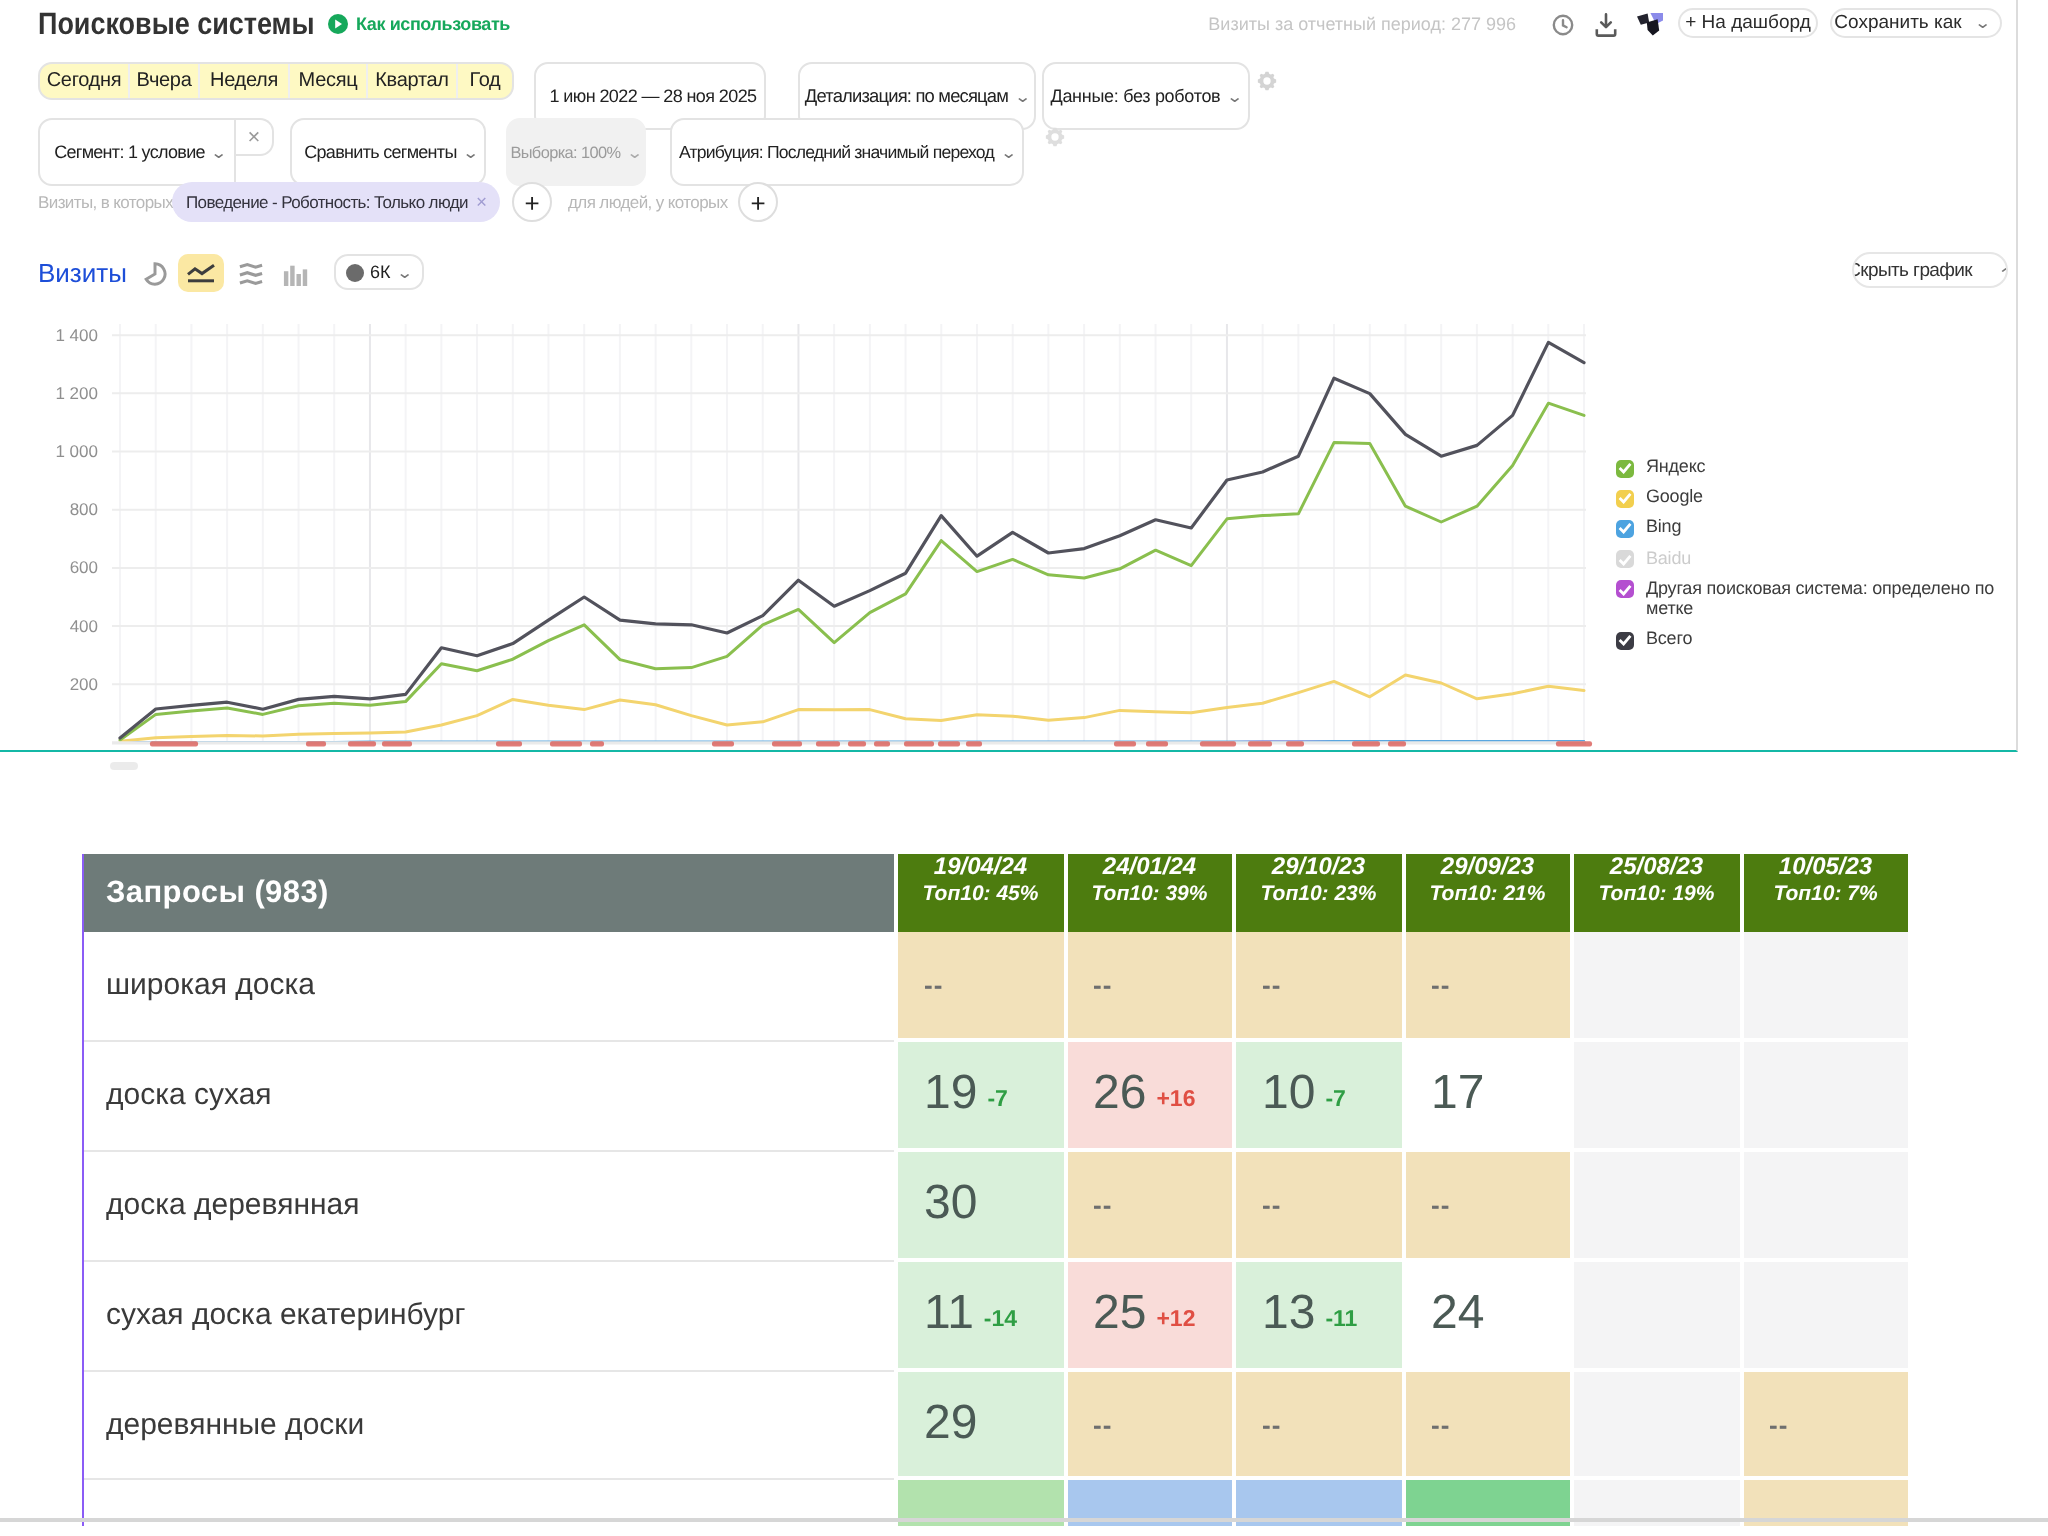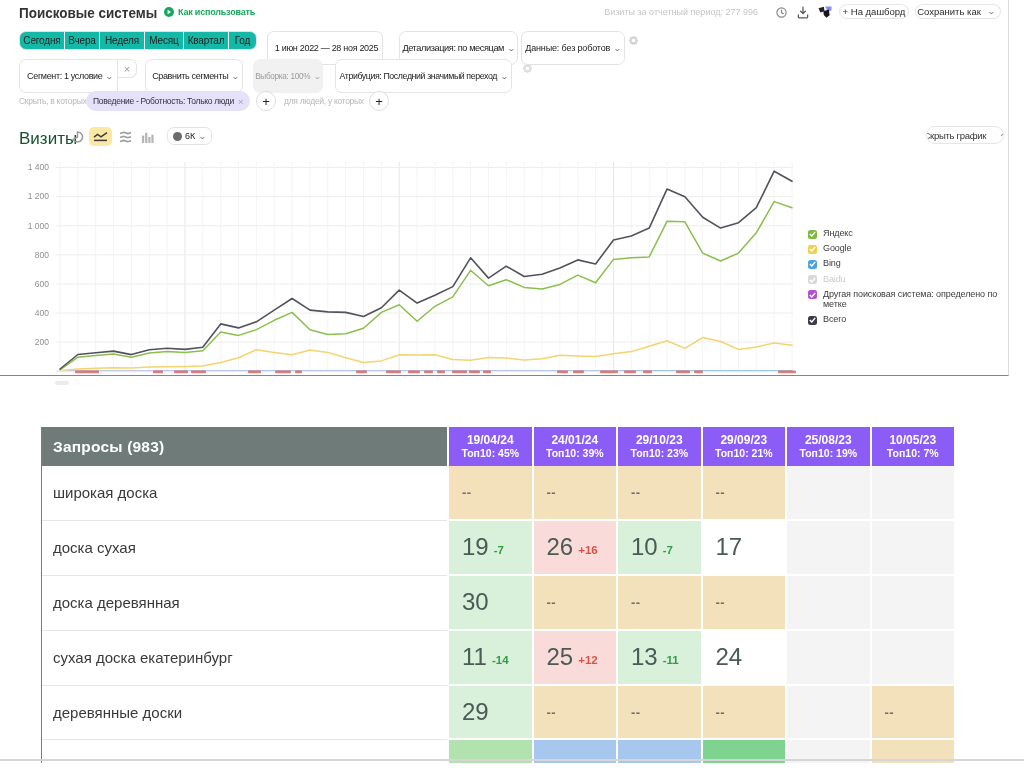--- a/index.html
+++ b/index.html
@@ -8,35 +8,35 @@
   .panel-top{position:absolute;left:0;top:0;width:1009px;height:376px;background:#fff;border-right:1px solid #dcdcdc;border-bottom:1px solid #14b8a6;box-sizing:border-box;}
   .report-title{position:absolute;left:19px;top:4px;font-size:15.5px;font-weight:bold;color:#333;transform:scaleX(.87);transform-origin:0 50%;white-space:nowrap;}
   .howto{position:absolute;left:164px;top:7px;display:flex;align-items:center;gap:4px;cursor:pointer;}
   .howto-circle{width:10px;height:10px;border-radius:50%;background:#16a85b;display:flex;align-items:center;justify-content:center;}
   .howto-circle svg{display:block;}
   .howto-label{font-size:9px;letter-spacing:-.2px;font-weight:bold;color:#16a85b;}
   .visits-note{position:absolute;right:250px;top:7px;font-size:9px;color:#c5c5c5;}
   .hdr-iconbtn{position:absolute;top:6px;width:14px;height:13px;display:flex;align-items:center;justify-content:center;cursor:pointer;}
   .hdr-btn{position:absolute;top:4px;height:15px;box-sizing:border-box;border:1px solid #e4e4e4;border-radius:8px;background:#fff;display:flex;align-items:center;justify-content:center;font-size:9.5px;color:#2b2b2b;cursor:pointer;}
   
-  .seg-group{position:absolute;left:19px;top:31px;height:19px;display:flex;border:1px solid #e3e3e3;border-radius:7px;background:#14b8a6;box-sizing:border-box;overflow:hidden;}
+  .seg-group{position:absolute;left:19px;top:31px;height:19px;display:flex;border:1px solid #e3e3e3;border-radius:7px;background:#fef9c3;box-sizing:border-box;overflow:hidden;}
   .seg{display:flex;align-items:center;justify-content:center;font-size:10px;letter-spacing:-.15px;color:#222;border-right:1px solid #efefef;padding:0 1px;cursor:pointer;box-sizing:border-box;}
   .seg:last-child{border-right:none;}
   .tb-btn{position:absolute;height:19px;box-sizing:border-box;border:1px solid #e3e3e3;border-radius:7px;background:#fff;display:flex;align-items:center;justify-content:center;gap:3px;font-size:10px;letter-spacing:-.15px;color:#222;cursor:pointer;padding:16px 4px;white-space:nowrap;overflow:hidden;}
   .tb-btn.grayed{background:#f1f1f1;border-color:#f1f1f1;color:#9b9b9b;}
   .chev{font-size:8px;color:#777;transform:scaleX(1.3);display:inline-block;margin-left:1px;}
   .gear{position:absolute;width:11px;height:11px;color:#d0d0d0;}
   .joined-x{position:absolute;top:59px;height:19px;box-sizing:border-box;border:1px solid #e3e3e3;border-left:none;border-radius:0 7px 7px 0;background:#fff;display:flex;align-items:center;justify-content:center;font-size:11px;color:#9a9a9a;cursor:pointer;}
   
   .muted-label{position:absolute;font-size:8.5px;letter-spacing:-.3px;color:#b8b8b8;white-space:nowrap;}
   .chip{position:absolute;left:86px;top:91px;height:20px;box-sizing:border-box;background:#e4e1f8;border-radius:10px;display:flex;align-items:center;padding:0 7px;gap:4px;font-size:8.5px;letter-spacing:-.3px;color:#33323d;cursor:pointer;white-space:nowrap;}
   .chip-x{color:#a09cd2;font-size:9.5px;}
   .plus-btn{position:absolute;width:20px;height:20px;border-radius:50%;border:1px solid #dedede;background:#fff;box-sizing:border-box;display:flex;align-items:center;justify-content:center;font-size:13px;color:#222;cursor:pointer;line-height:1;}
   
-  .metric-label{position:absolute;left:19px;top:129px;font-size:17px;font-weight:500;color:#14532d;}
+  .metric-label{position:absolute;left:19px;top:129px;font-size:13px;font-weight:500;color:#1d4ed8;}
   .chart-icon{position:absolute;top:131px;width:13px;height:12px;cursor:pointer;}
   .chart-icon-sel{position:absolute;left:89px;top:127px;width:23px;height:19px;background:#fbe8a3;border-radius:5px;display:flex;align-items:center;justify-content:center;cursor:pointer;}
   .groups-pill{position:absolute;left:167px;top:127px;height:18px;box-sizing:border-box;border:1px solid #e3e3e3;border-radius:7px;background:#fff;display:flex;align-items:center;padding:0 5px;gap:3px;font-size:9px;color:#222;cursor:pointer;}
   .groups-dot{width:9px;height:9px;border-radius:50%;background:#6b6b6b;position:relative;}
   .hide-chart{position:absolute;left:926px;top:126px;width:78px;height:18px;box-sizing:border-box;border:1px solid #e6e6e6;border-radius:9px;background:#fff;display:flex;align-items:center;justify-content:center;gap:13px;font-size:9.5px;letter-spacing:-.3px;color:#333;padding:0 2px;cursor:pointer;white-space:nowrap;overflow:hidden;}
   
   #chart-svg{position:absolute;left:0;top:0;width:1009px;height:376px;pointer-events:none;}
   
   .legend{position:absolute;left:808px;top:228px;display:flex;flex-direction:column;}
   .legend-item{display:flex;align-items:flex-start;gap:6px;cursor:pointer;}
@@ -44,21 +44,21 @@
   .legend-box svg{display:block;}
   .legend-label{font-size:9px;letter-spacing:-.1px;color:#3c3c3c;line-height:10.3px;max-width:179px;}
   .legend-item.disabled .legend-label{color:#cccccc;}
   
   .smudge{position:absolute;left:55px;top:381px;width:14px;height:4px;border-radius:2px;background:#e3e3e3;opacity:.7;}
   
   .bottom-edge{position:absolute;left:0;top:759px;width:1024px;height:2px;background:#d6d6d6;}
   .rank-table{position:absolute;left:41px;top:427px;width:913px;height:336px;overflow:hidden;background:#fff;border-left:1px solid #8b5cf6;box-sizing:border-box;}
   .t-head{display:grid;grid-template-columns:405px repeat(6,84.5px);height:39px;}
   .th-main{background:#6e7b79;color:#fff;display:flex;align-items:center;padding-left:11px;font-size:15.5px;font-weight:bold;letter-spacing:.2px;}
-  .th-date{background:#8b5cf6;border-left:2px solid #fff;color:#fff;display:flex;flex-direction:column;align-items:center;justify-content:center;line-height:1.15;cursor:pointer;}
+  .th-date{background:#4d7c0f;border-left:2px solid #fff;color:#fff;display:flex;flex-direction:column;align-items:center;justify-content:flex-start;line-height:1.15;cursor:pointer;font-style:italic;}
   .th-d{font-size:12px;font-weight:bold;}
   .th-t{font-size:10.5px;font-weight:bold;}
   .t-row{display:grid;grid-template-columns:405px repeat(6,84.5px);height:54.9px;box-sizing:border-box;}
   .q-cell{background:#fff;display:flex;align-items:center;padding-left:11px;font-size:15px;color:#3a3a3a;border-bottom:1px solid #e6e6e6;box-sizing:border-box;}
   .d-cell{border-left:2px solid #fff;border-bottom:2px solid #fff;box-sizing:border-box;display:flex;align-items:center;padding-left:13px;gap:5px;}
   .c-tan{background:#f2e1ba;} .c-green{background:#d9f0da;} .c-pink{background:#f9dcd9;}
   .c-white{background:#ffffff;} .c-empty{background:#f4f4f5;}
   .c-g2{background:#b2e2ad;} .c-blue{background:#a8c7ee;} .c-g3{background:#7ed391;}
   .num{font-size:24px;color:#4b5a55;}
   .delta{font-size:11.5px;font-weight:bold;padding-top:6px;}
@@ -153,21 +153,21 @@
       <span class="chev" style="color:#aaa;">⌄</span>
   </div>
   <div class="tb-btn" style="left:335px;top:59px;width:177px;font-size:10px;">
     <span style="font-size:8.8px;letter-spacing:-.4px;">Атрибуция: Последний значимый переход</span>
       <span class="chev">⌄</span>
   </div>
   <svg class="gear" style="left:522px;top:63px;" viewBox="0 0 12 12">
       <path fill="#dedede" d="M6 4a2 2 0 100 4 2 2 0 000-4zm5 2.8l-1.2.5a4 4 0 01-.3.8l.5 1.1-.8.8-1.1-.5a4 4 0 01-.8.3L6.8 11H5.2l-.5-1.2a4 4 0 01-.8-.3l-1.1.5-.8-.8.5-1.1a4 4 0 01-.3-.8L1 6.8V5.2l1.2-.5a4 4 0 01.3-.8L2 2.8l.8-.8 1.1.5a4 4 0 01.8-.3L5.2 1h1.6l.5 1.2a4 4 0 01.8.3l1.1-.5.8.8-.5 1.1a4 4 0 01.3.8l1.2.5z"></path>
     </svg>
 
-  <div class="muted-label" style="left:19px;top:96px;">Скрыть, в которых</div>
+  <div class="muted-label" style="left:19px;top:96px;">Визиты, в которых</div>
   <div class="chip">
     <span>Поведение - Роботность: Только люди</span>
     <span class="chip-x">×</span>
   </div>
   <div class="plus-btn" style="left:256px;top:91px;">+</div>
   <div class="muted-label" style="left:284px;top:96px;">для людей, у которых</div>
   <div class="plus-btn" style="left:369px;top:91px;">+</div>
 
   <div class="metric-label">Визиты</div>
   <svg class="chart-icon" style="left:71px;" viewBox="0 0 13 13">

